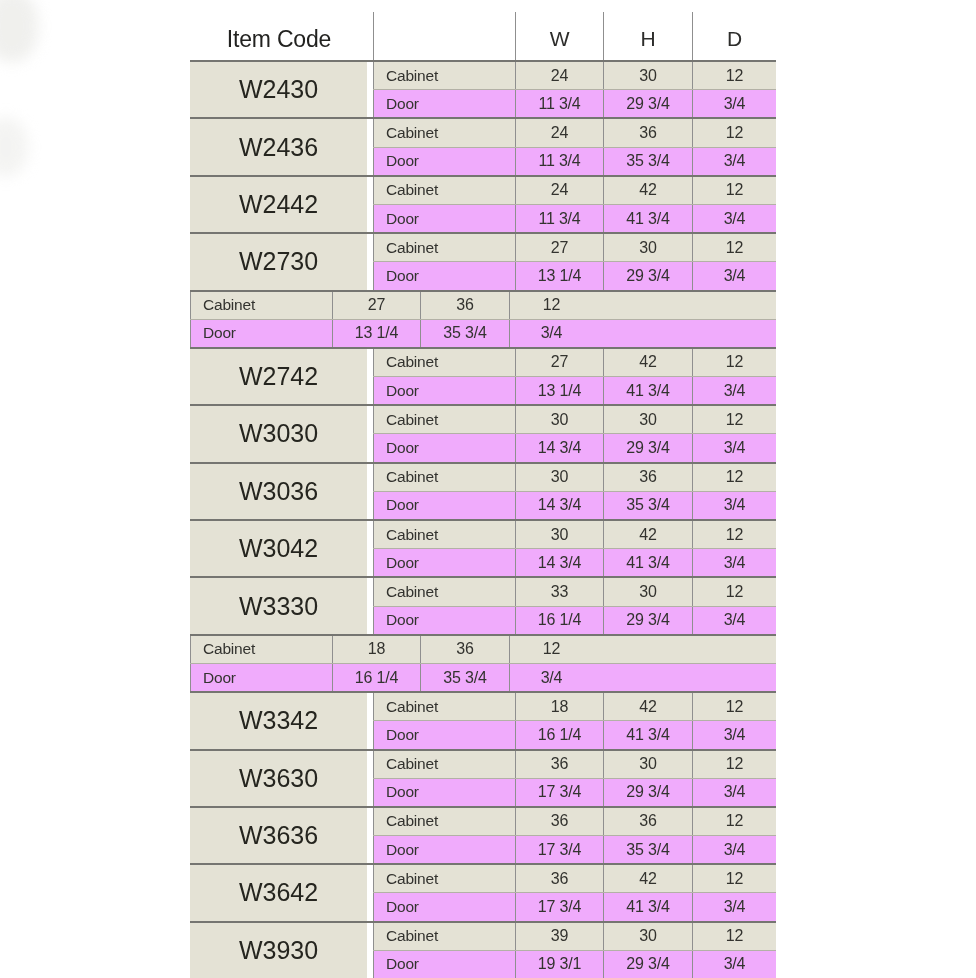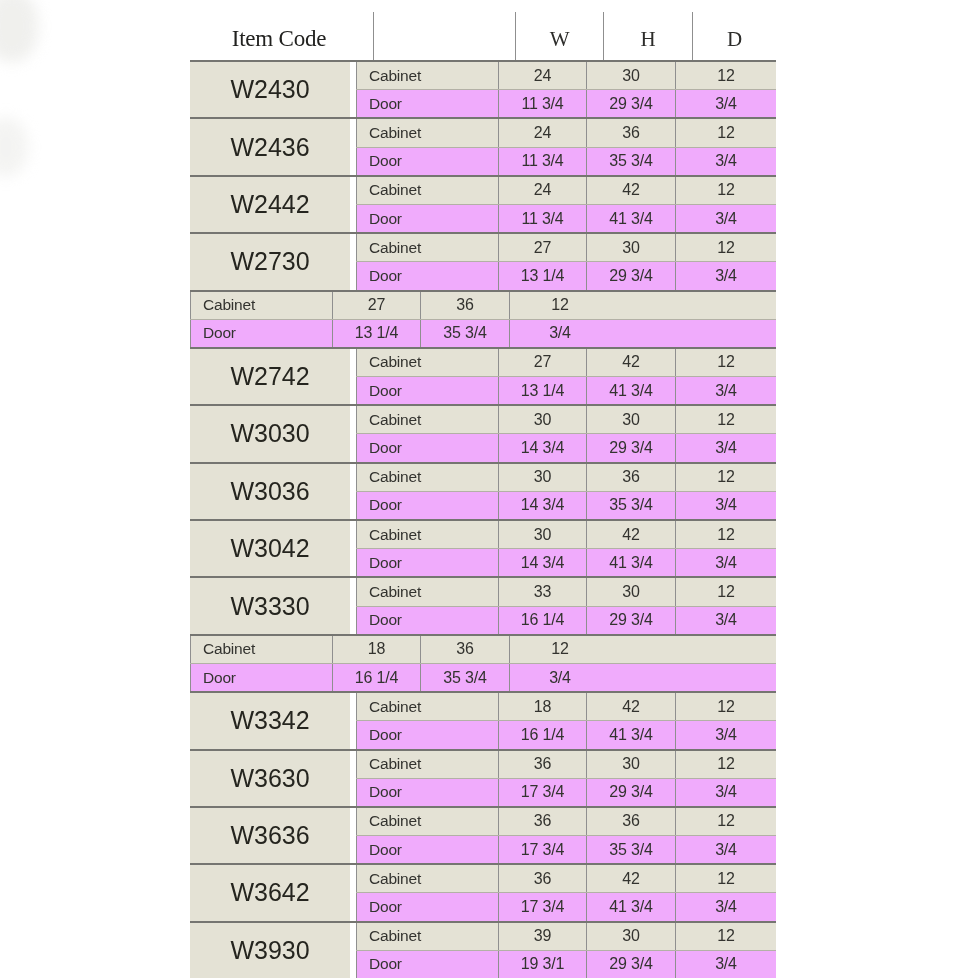--- a/index.html
+++ b/index.html
@@ -29,21 +29,21 @@
 
   .spec-table {
     position: absolute;
     left: 190px;
     top: 12px;
     width: 586px;
     letter-spacing: -0.2px;
   }
 
   
-  .header-row { display: flex; height: 48px; font-family: Liberation Serif, serif; }
+  .header-row { display: flex; height: 48px; }
   .hcell {
     box-sizing: border-box;
     display: flex;
     align-items: center;
     justify-content: center;
     padding-top: 6px;
   }
   .hcell.code-col {
     width: 178px;
     margin-right: 5px;
@@ -82,21 +82,21 @@
     display: flex;
     align-items: center;
     border-left: 1px solid #8f8f8f;
     font-size: 15.5px;
     color: #33332f;
   }
   .cell.label { width: 142px; padding-left: 12px; justify-content: flex-start; }
   .cell.num { justify-content: center; font-size: 16px; }
   .cell.num.wc { width: 88px; }
   .cell.num.hc { width: 89px; }
-  .cell.num.dc { width: 101px; }
+  .cell.num.dc { width: 84px; }
 </style>
 </head>
 <body>
 
 <div class="page">
   <div class="artifact a1"></div>
   <div class="artifact a2"></div>
 
   <div class="spec-table">
     <div class="header-row">

